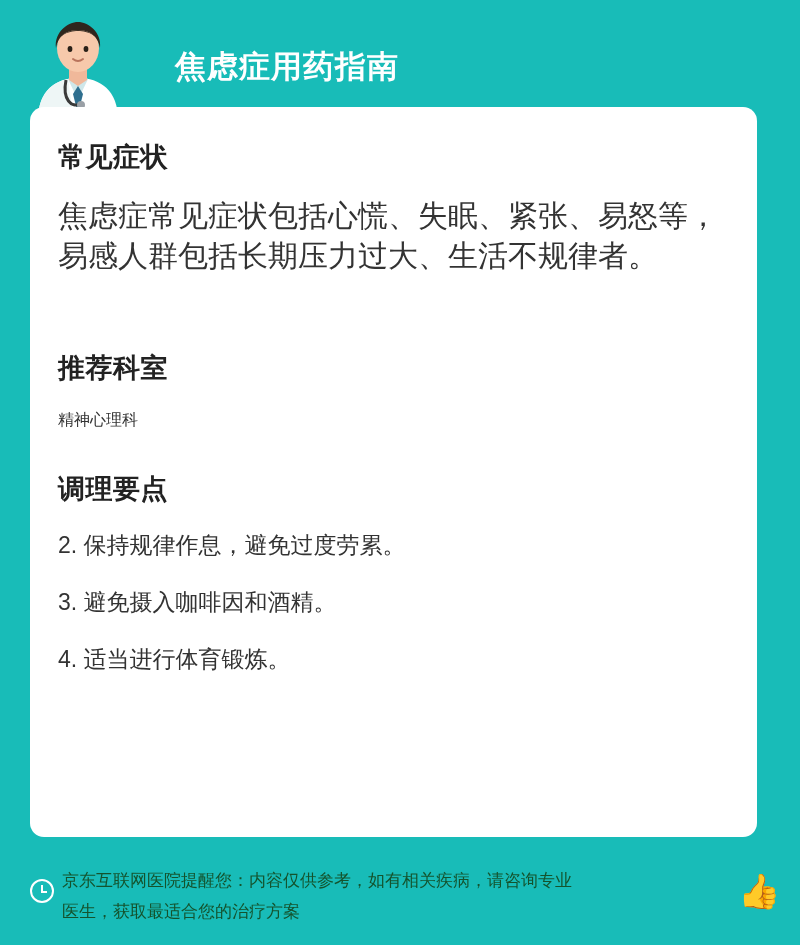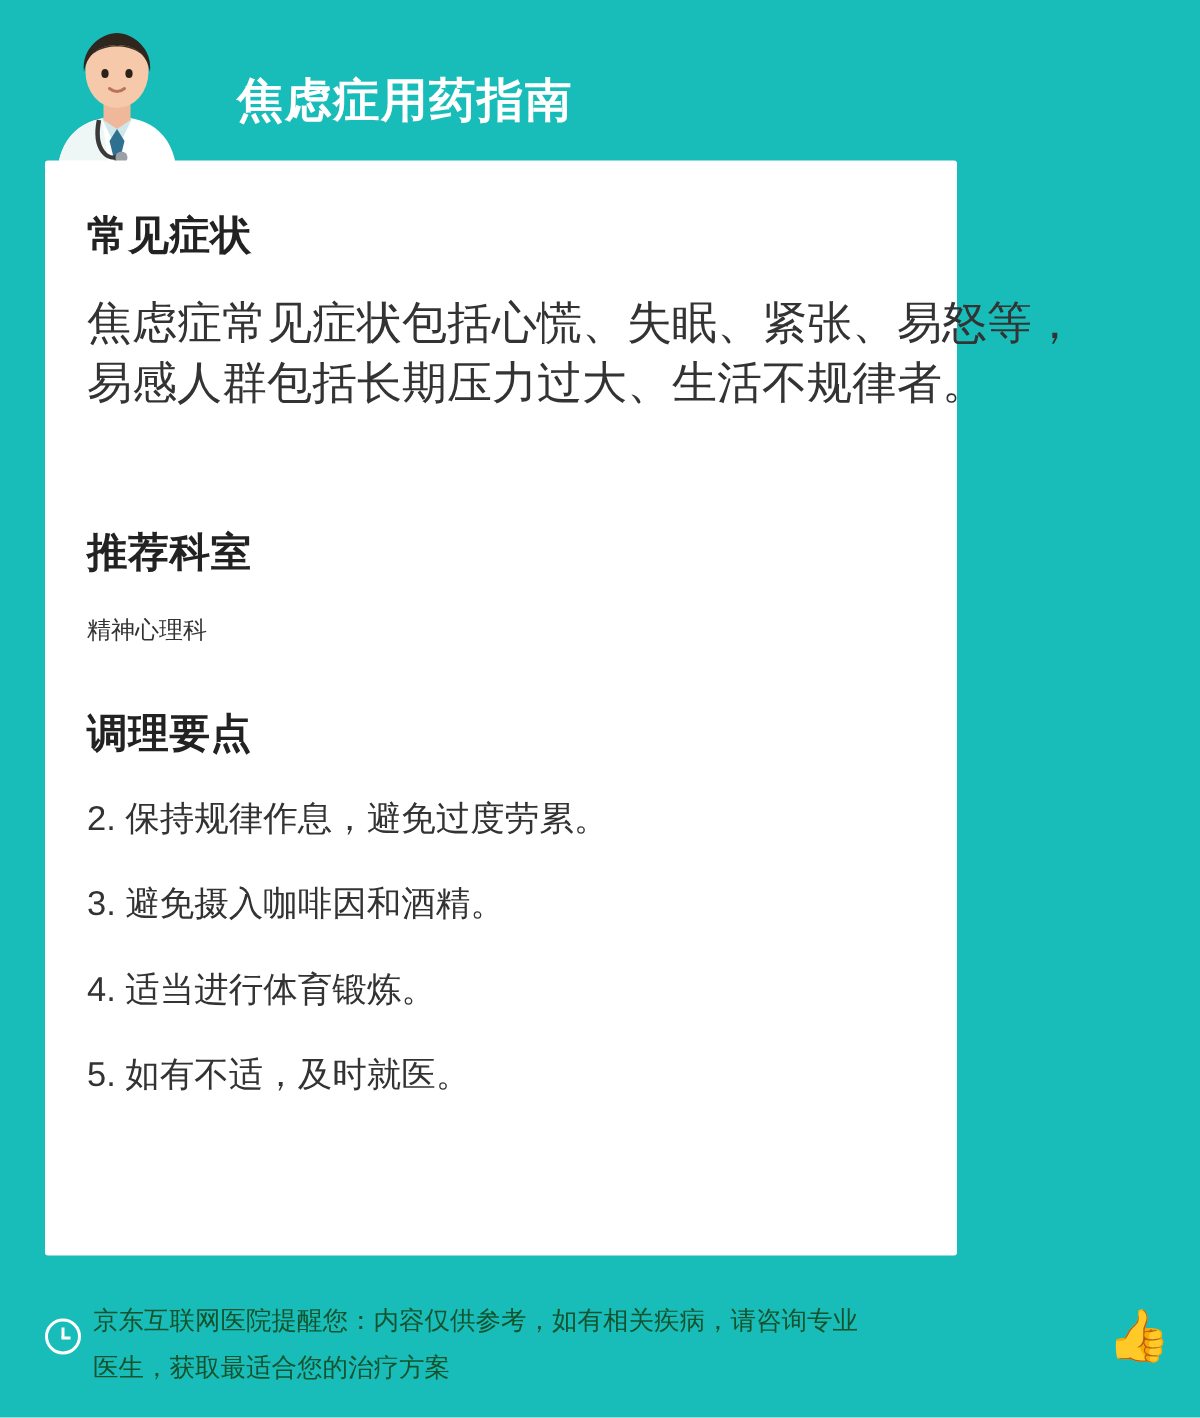--- a/index.html
+++ b/index.html
@@ -27,30 +27,30 @@
     top: 8px;
     width: 120px;
     height: 112px;
     overflow: hidden;
   }
   
   .card {
     position: absolute;
     left: 30px;
     top: 107px;
-    width: 608px;
+    width: 727px;
     height: 730px;
     background: #ffffff;
-    border-radius: 2px;
+    border-radius: 14px;
     box-sizing: border-box;
     padding: 0 28px;
   }
   .title {
     position: absolute;
-    left: 158px;
+    left: 175px;
     top: 46px;
     color: #ffffff;
     font-size: 31px;
     font-weight: bold;
     letter-spacing: 1px;
     z-index: 5;
   }
   h2.section {
     margin: 0;
     color: #222222;
@@ -204,24 +204,20 @@
         <span>保持规律作息，避免过度劳累。</span>
       </li>
       <li>
         <span class="num">3.</span>
         <span>避免摄入咖啡因和酒精。</span>
       </li>
       <li>
         <span class="num">4.</span>
         <span>适当进行体育锻炼。</span>
       </li>
-      <li>
-        <span class="num">5.</span>
-        <span>如有不适，及时就医。</span>
-      </li>
     </ul>
 
   </div>
 
   <div class="footer">
     <div class="clock-icon"></div>
     <div class="footer-text">
       <div>京东互联网医院提醒您：内容仅供参考，如有相关疾病，请咨询专业</div>
       <div>医生，获取最适合您的治疗方案</div>
     </div>

